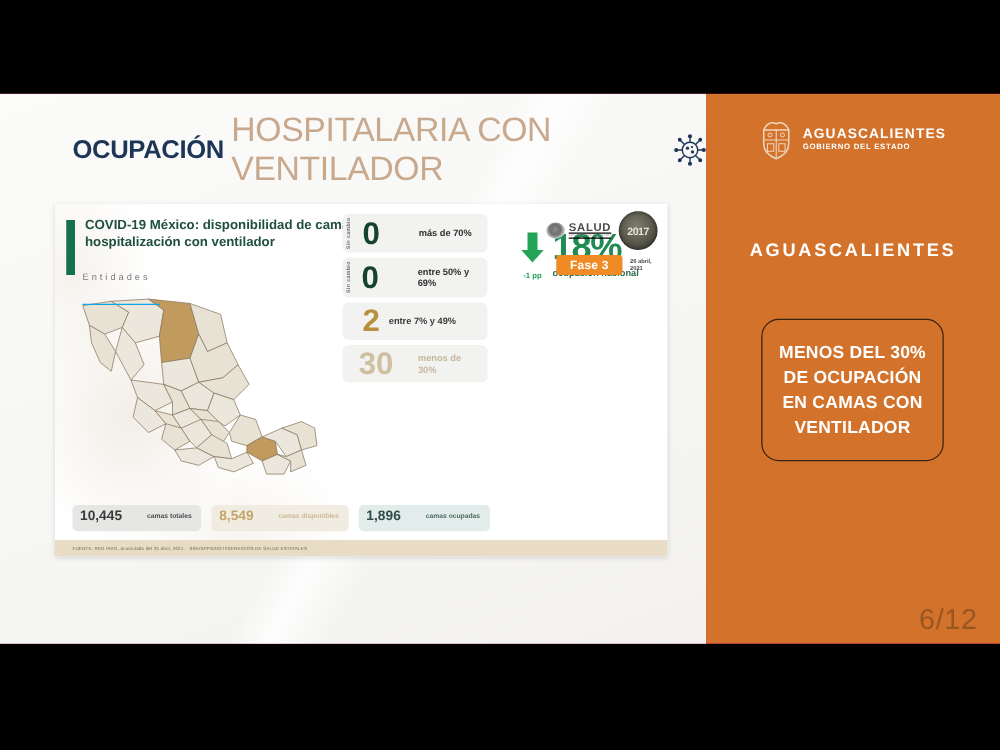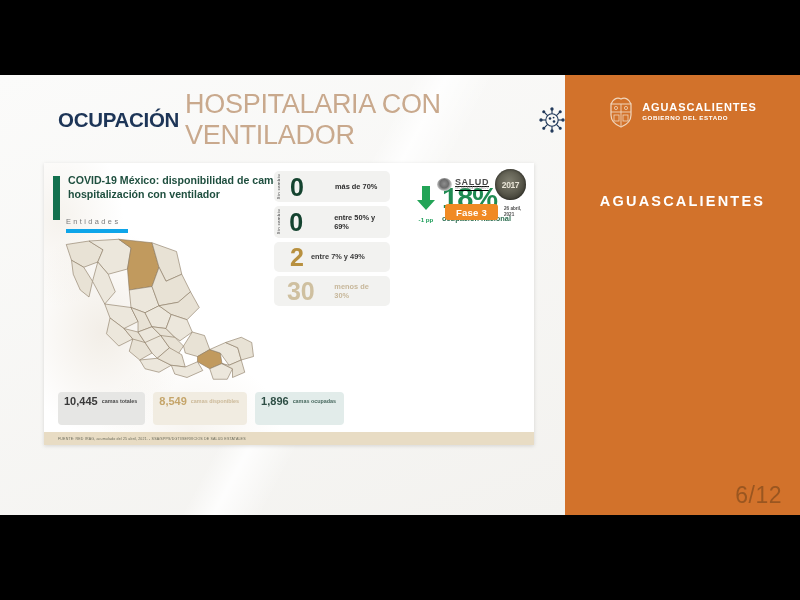--- a/index.html
+++ b/index.html
@@ -107,21 +107,21 @@
   #faseBadge {
     background: #f08a24; color: #fff; font-size: 9.6px; font-weight: bold;
     padding: 2.5px 11px; border-radius: 3px; letter-spacing:.2px;
   }
   #dateTxt { font-size: 4.6px; color: #4c4c4c; font-weight: bold; line-height: 1.25; width: 22px;}
 
   
   #entidades {
     position: absolute; left: 22px; top: 54px; z-index: 4;
     font-size: 7.4px; color: #7a7a7a; letter-spacing: 2.4px;
-    padding-bottom: 3px; border-bottom: 4px solid #0ea5e9; width: 62px;
+    padding-bottom: 17px; border-bottom: 1px solid #0ea5e9; width: 62px;
   }
 
   
   #mapWrap { position: absolute; left: 10px; top: 62px; width: 210px; height: 165px; z-index: 3; }
   #mapWrap svg { width: 100%; height: 100%; }
 
   
   #statsCol {
     position: absolute; left: 230px; top: 8px; width: 116px; z-index: 4;
     display: flex; flex-direction: column; gap: 4px;
@@ -151,21 +151,21 @@
   #pp { font-size: 6.2px; font-weight: bold; color: #1e9e5a; margin-top: 1px;}
   #natCol { display:flex; flex-direction:column; }
   #natPct { font-size: 29px; font-weight: bold; color: #1f8a52; line-height: .9; letter-spacing: -1px;}
   #natLab { font-size: 7.4px; font-weight: bold; color: #2f6f52; margin-top: 3px;}
 
   
   #camasBar {
     position: absolute; left: 14px; bottom: 20px; z-index: 4;
     display: flex; gap: 8px; align-items: center;
   }
-  .camas-pill { display:flex; align-items:center; gap:4px; border-radius:4px; padding:3px 8px 18px 6px; }
+  .camas-pill { display:flex; align-items:center; gap:20px; border-radius:4px; padding:3px 8px 6px 6px; }
   .camas-num { font-size: 11px; font-weight: bold; }
   .camas-lab { font-size: 5.4px; font-weight: bold; line-height:1.25; }
   .p1 { background:#e6e6e4; } .p1 .camas-num{color:#3a3a3a;} .p1 .camas-lab{color:#4a4a4a;}
   .p2 { background:#f1ece1; } .p2 .camas-num{color:#c5a56a;} .p2 .camas-lab{color:#cbb897;}
   .p3 { background:#e2ecea; } .p3 .camas-num{color:#2f4f46;} .p3 .camas-lab{color:#496a60;}
 
   #sourceBar {
     position: absolute; left: 0; bottom: 0; width: 100%; height: 13px;
     background: #e8dcc4; display:flex; align-items:center; padding-left: 14px; z-index: 4;
   }
@@ -378,18 +378,21 @@
           </svg>
         </span>
         <span id="crestTxt">
           <span class="crest-main">AGUASCALIENTES</span>
           <span class="crest-sub">GOBIERNO DEL ESTADO</span>
         </span>
       </div>
 
       <div id="stateName">AGUASCALIENTES</div>
 
+      <div id="calloutBox">
+        <span id="calloutTxt">MENOS DEL 30% DE OCUPACIÓN EN CAMAS CON VENTILADOR</span>
+      </div>
 
       <div id="pageNum">6/12</div>
     </div>
 
   </div>
 </div>
 
 </body></html>

